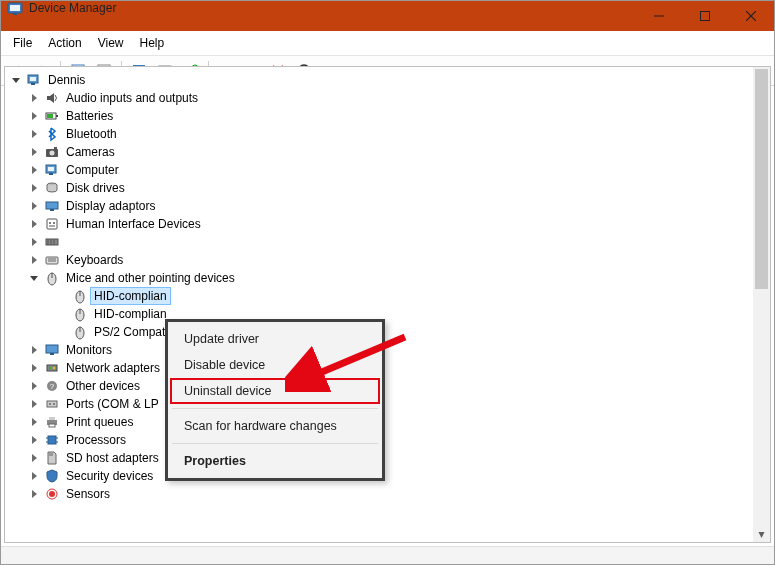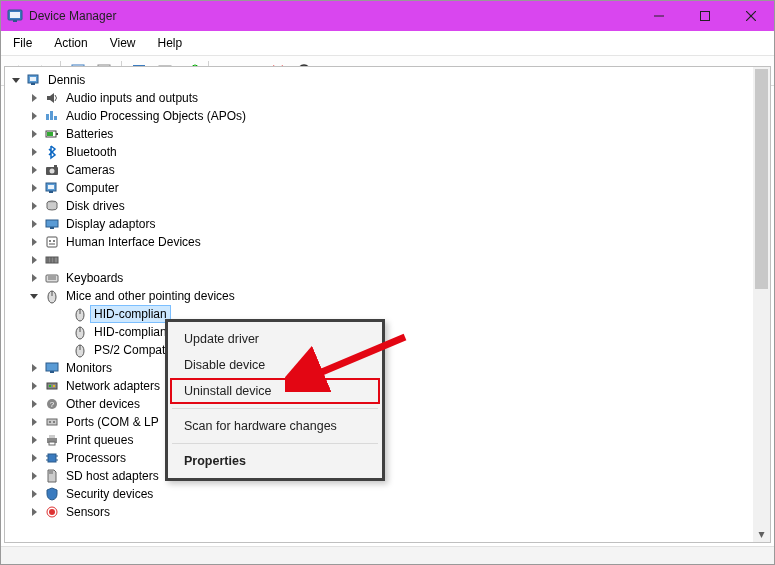--- a/index.html
+++ b/index.html
@@ -10,40 +10,39 @@
     background: #fff;
     width: 775px;
     height: 565px;
     overflow: hidden;
     border: 1px solid #999;
     position: relative;
   }
   
   .titlebar {
     height: 30px;
-    background: #d946ef;
+    background: #c2410c;
     display: flex;
-    align-items: center;
     padding-left: 6px;
     border-bottom: 1px solid rgba(0,0,0,0);
   }
   .titlebar .app-icon {
     width: 16px; height: 16px;
     display: inline-flex; align-items: center; justify-content: center;
     margin-right: 6px;
   }
   .titlebar .title { flex: 1; font-size: 12px; color:#222; }
   .win-controls { display: flex; height: 100%; }
   .win-btn { width: 46px; display:flex; align-items:center; justify-content:center; color:#222;}
   .win-btn svg{pointer-events:none;}
   
   .menubar {
     display: flex;
     padding: 2px 4px;
-    gap: 6px;
+    gap: 0;
     border-bottom: 1px solid #e5e5e5;
   }
   .menubar span { padding: 3px 8px; }
   
   .toolbar {
     display:flex; align-items:center;
     padding: 2px 4px;
     gap:2px;
     border-bottom: 1px solid #dadada;
     height: 30px;
@@ -257,33 +256,20 @@
           </svg>
         </span>
         <span class="label">Audio inputs and outputs</span>
       </div>
       <div class="row l1">
         <span class="chev collapsed">
           <span class="arrow"></span>
         </span>
         <span class="icon">
           <svg width="16" height="16" viewBox="0 0 16 16">
-            <rect x="2" y="6" width="3" height="6" fill="#5a9bd5"></rect>
-            <rect x="6" y="3" width="3" height="9" fill="#5a9bd5"></rect>
-            <rect x="10" y="8" width="3" height="4" fill="#5a9bd5"></rect>
-          </svg>
-        </span>
-        <span class="label">Audio Processing Objects (APOs)</span>
-      </div>
-      <div class="row l1">
-        <span class="chev collapsed">
-          <span class="arrow"></span>
-        </span>
-        <span class="icon">
-          <svg width="16" height="16" viewBox="0 0 16 16">
             <rect x="2" y="5" width="10" height="6" fill="none" stroke="#444"></rect>
             <rect x="12" y="7" width="2" height="2" fill="#444"></rect>
             <rect x="3" y="6" width="6" height="4" fill="#3a3"></rect>
           </svg>
         </span>
         <span class="label">Batteries</span>
       </div>
       <div class="row l1">
         <span class="chev collapsed">
           <span class="arrow"></span>

